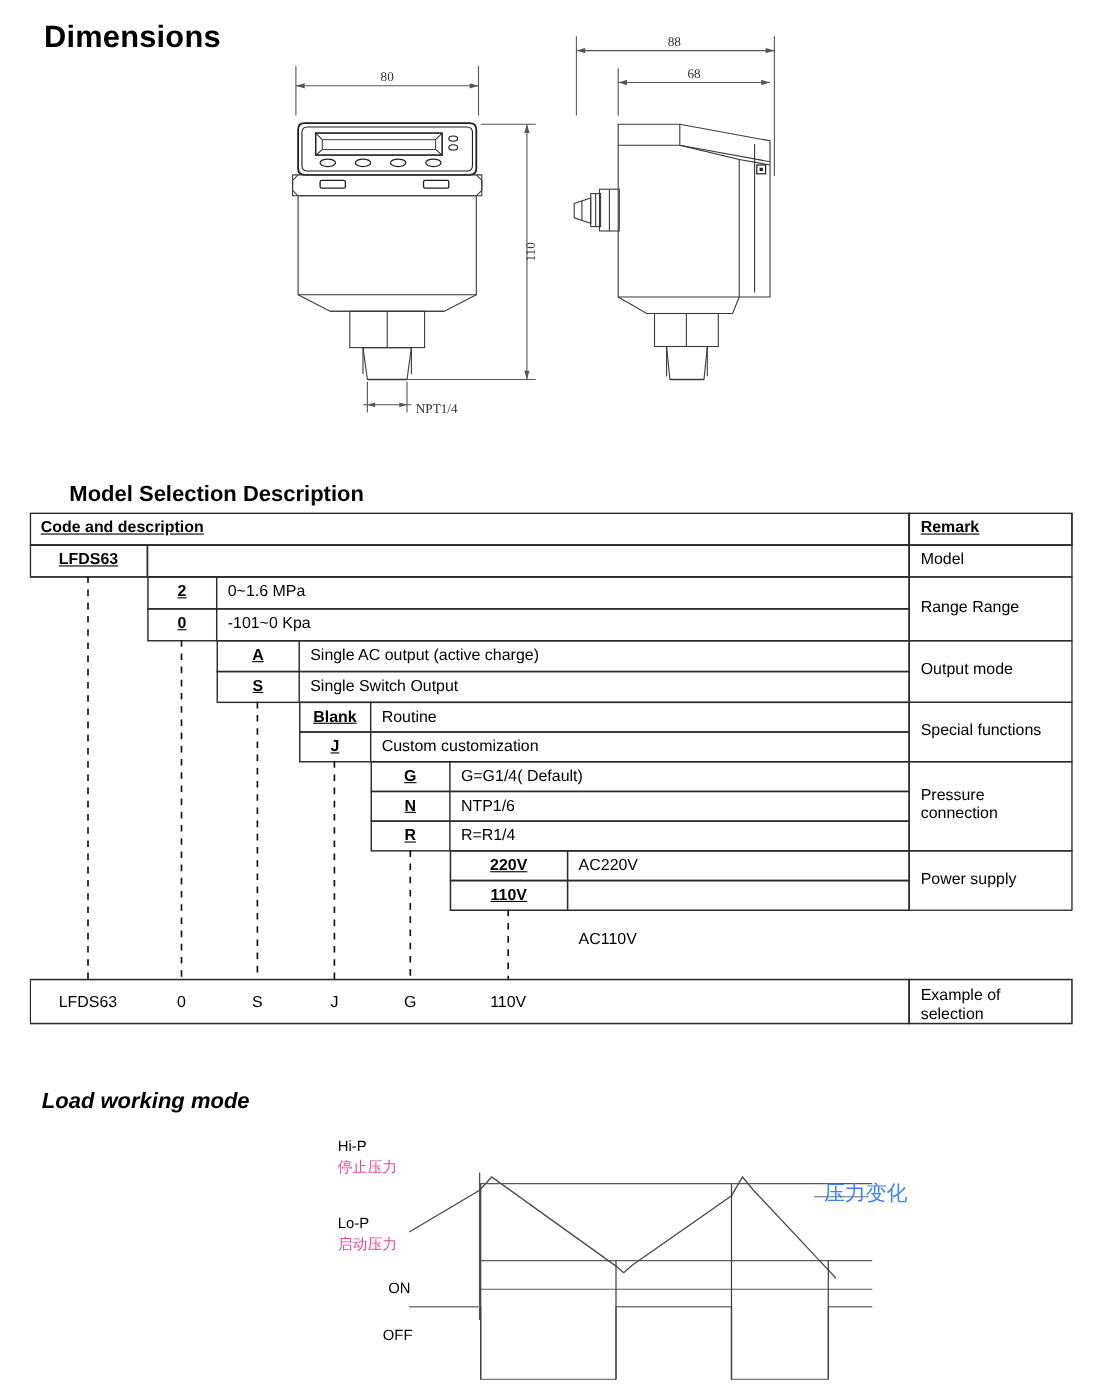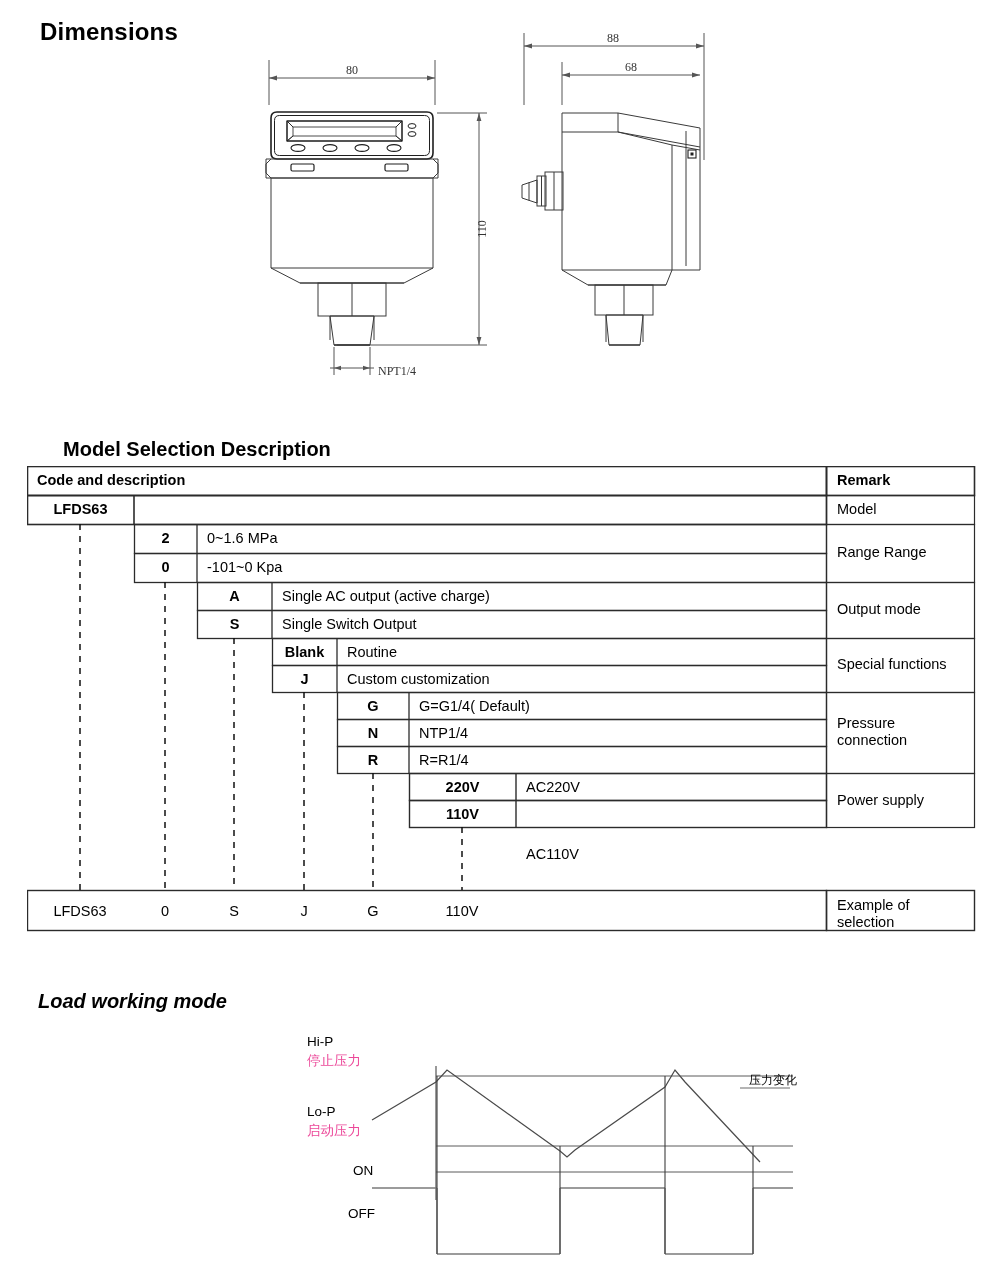--- a/index.html
+++ b/index.html
@@ -14,21 +14,21 @@
     font-family: "Liberation Sans", sans-serif;
     color: #000000;
     overflow: hidden;
   }
 
   
   .h-dimensions {
     position: absolute;
     left: 40px;
     top: 18px;
-    font-size: 24px;
+    font-size: 28px;
     font-weight: bold;
     letter-spacing: 0.2px;
   }
   .h-model {
     position: absolute;
     left: 63px;
     top: 438px;
     font-size: 20px;
     font-weight: bold;
   }
@@ -59,39 +59,39 @@
     width: 949px;
   }
   .ms-table svg { display: block; }
 
   .cell-text {
     position: absolute;
     font-size: 14.5px;
     white-space: nowrap;
     line-height: 1.18;
   }
-  .cell-text.b { font-weight: bold; }
+  .cell-text.b { font-weight: bold; text-decoration: underline; }
   .cell-text.center { text-align: center; }
 
   
   .load-chart {
     position: absolute;
     left: 0px;
     top: 1020px;
     width: 978px;
     height: 252px;
   }
   .load-chart svg { display: block; }
   .lbl {
     position: absolute;
     font-size: 13.5px;
     white-space: nowrap;
   }
   .lbl.cn { color: #ec4899; }
-  .lbl.cnr { color: #000000; font-size: 12px; }
+  .lbl.cnr { color: #3b82f6; font-size: 19px; }
 </style>
 </head>
 <body>
 
 <div class="h-dimensions">Dimensions</div>
 
 <div class="drawing-wrap">
   <svg width="1000" height="420" viewBox="0 0 1000 420">
     <g fill="none" stroke="#3a3a3a" stroke-width="1">
 
@@ -290,21 +290,21 @@
   <div class="cell-text" style="left:255px; top:150px;">Single Switch Output</div>
 
   <div class="cell-text b center" style="left:245px; top:178px; width:65px;">Blank</div>
   <div class="cell-text" style="left:320px; top:178px;">Routine</div>
   <div class="cell-text b center" style="left:245px; top:205px; width:65px;">J</div>
   <div class="cell-text" style="left:320px; top:205px;">Custom customization</div>
 
   <div class="cell-text b center" style="left:310px; top:232px; width:72px;">G</div>
   <div class="cell-text" style="left:392px; top:232px;">G=G1/4( Default)</div>
   <div class="cell-text b center" style="left:310px; top:259px; width:72px;">N</div>
-  <div class="cell-text" style="left:392px; top:259px;">NTP1/4</div>
+  <div class="cell-text" style="left:392px; top:259px;">NTP1/6</div>
   <div class="cell-text b center" style="left:310px; top:286px; width:72px;">R</div>
   <div class="cell-text" style="left:392px; top:286px;">R=R1/4</div>
 
   <div class="cell-text b center" style="left:382px; top:313px; width:107px;">220V</div>
   <div class="cell-text" style="left:499px; top:313px;">AC220V</div>
   <div class="cell-text b center" style="left:382px; top:340px; width:107px;">110V</div>
   <div class="cell-text" style="left:499px; top:340px;margin-top:40px;">AC110V</div>
 
   <div class="cell-text center" style="left:13px; top:437px; width:80px;">LFDS63</div>
   <div class="cell-text center" style="left:108px; top:437px; width:60px;">0</div>

